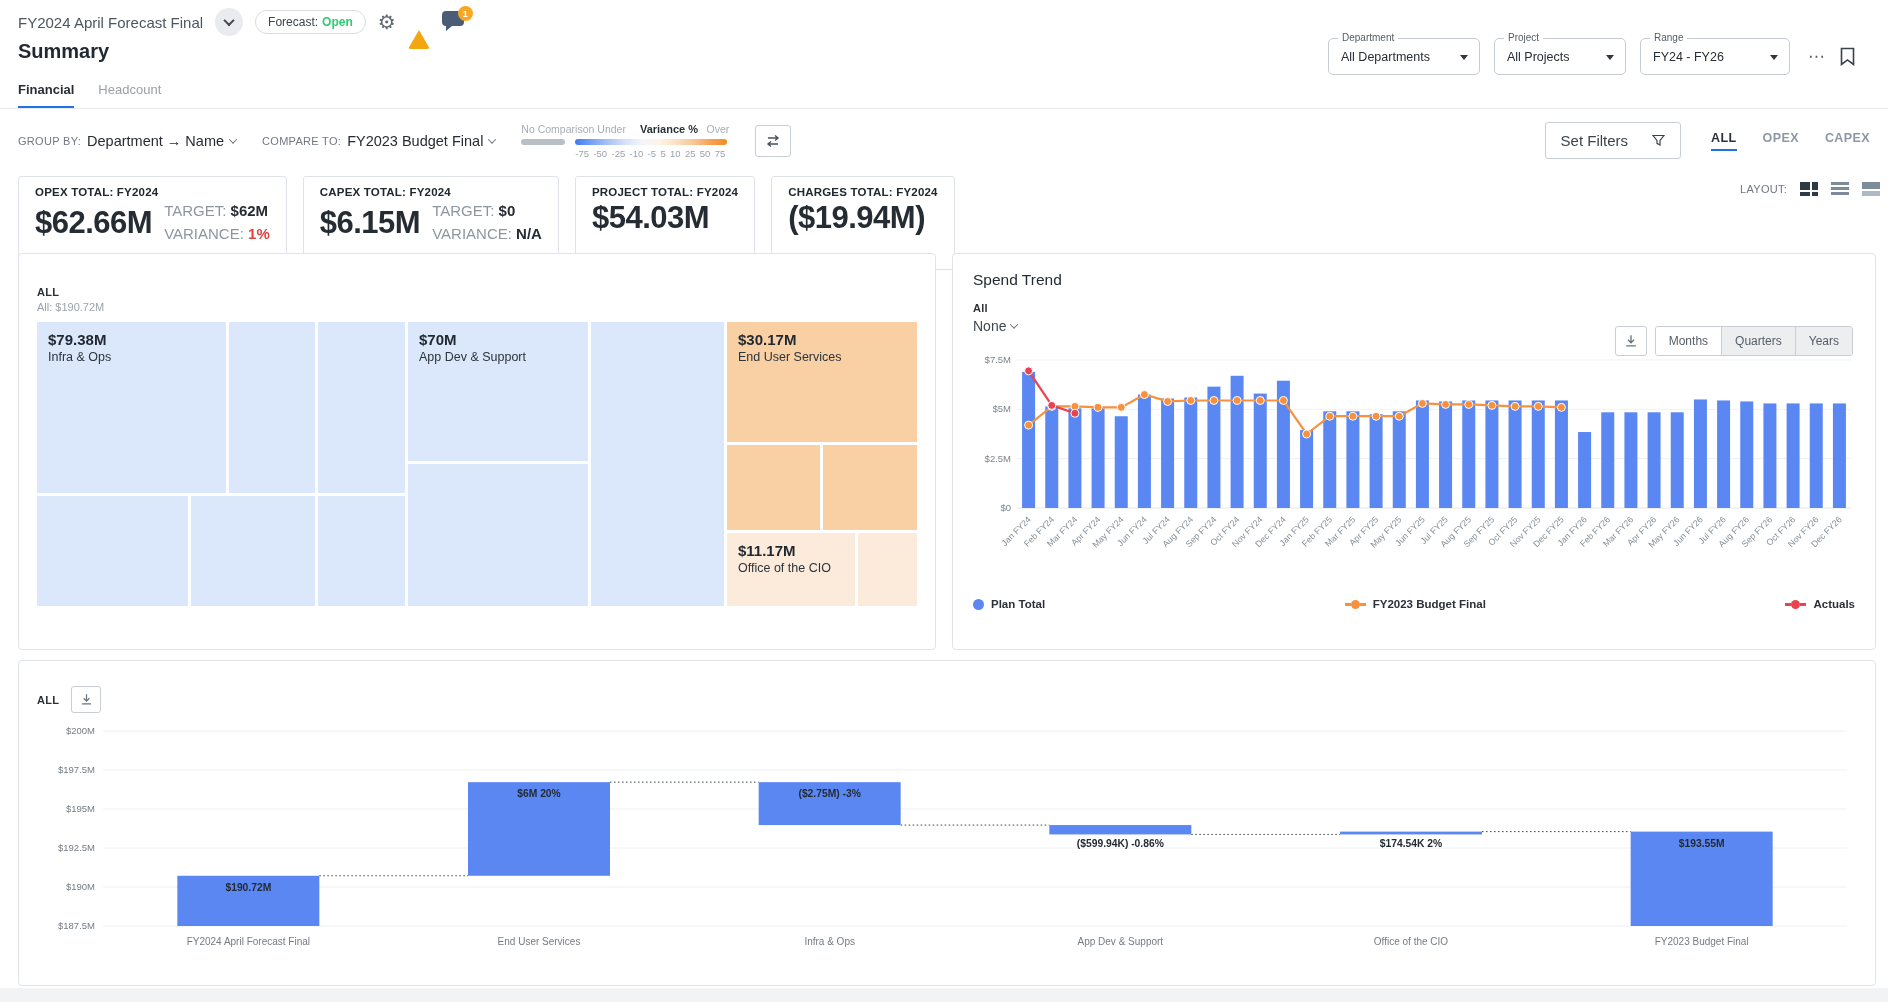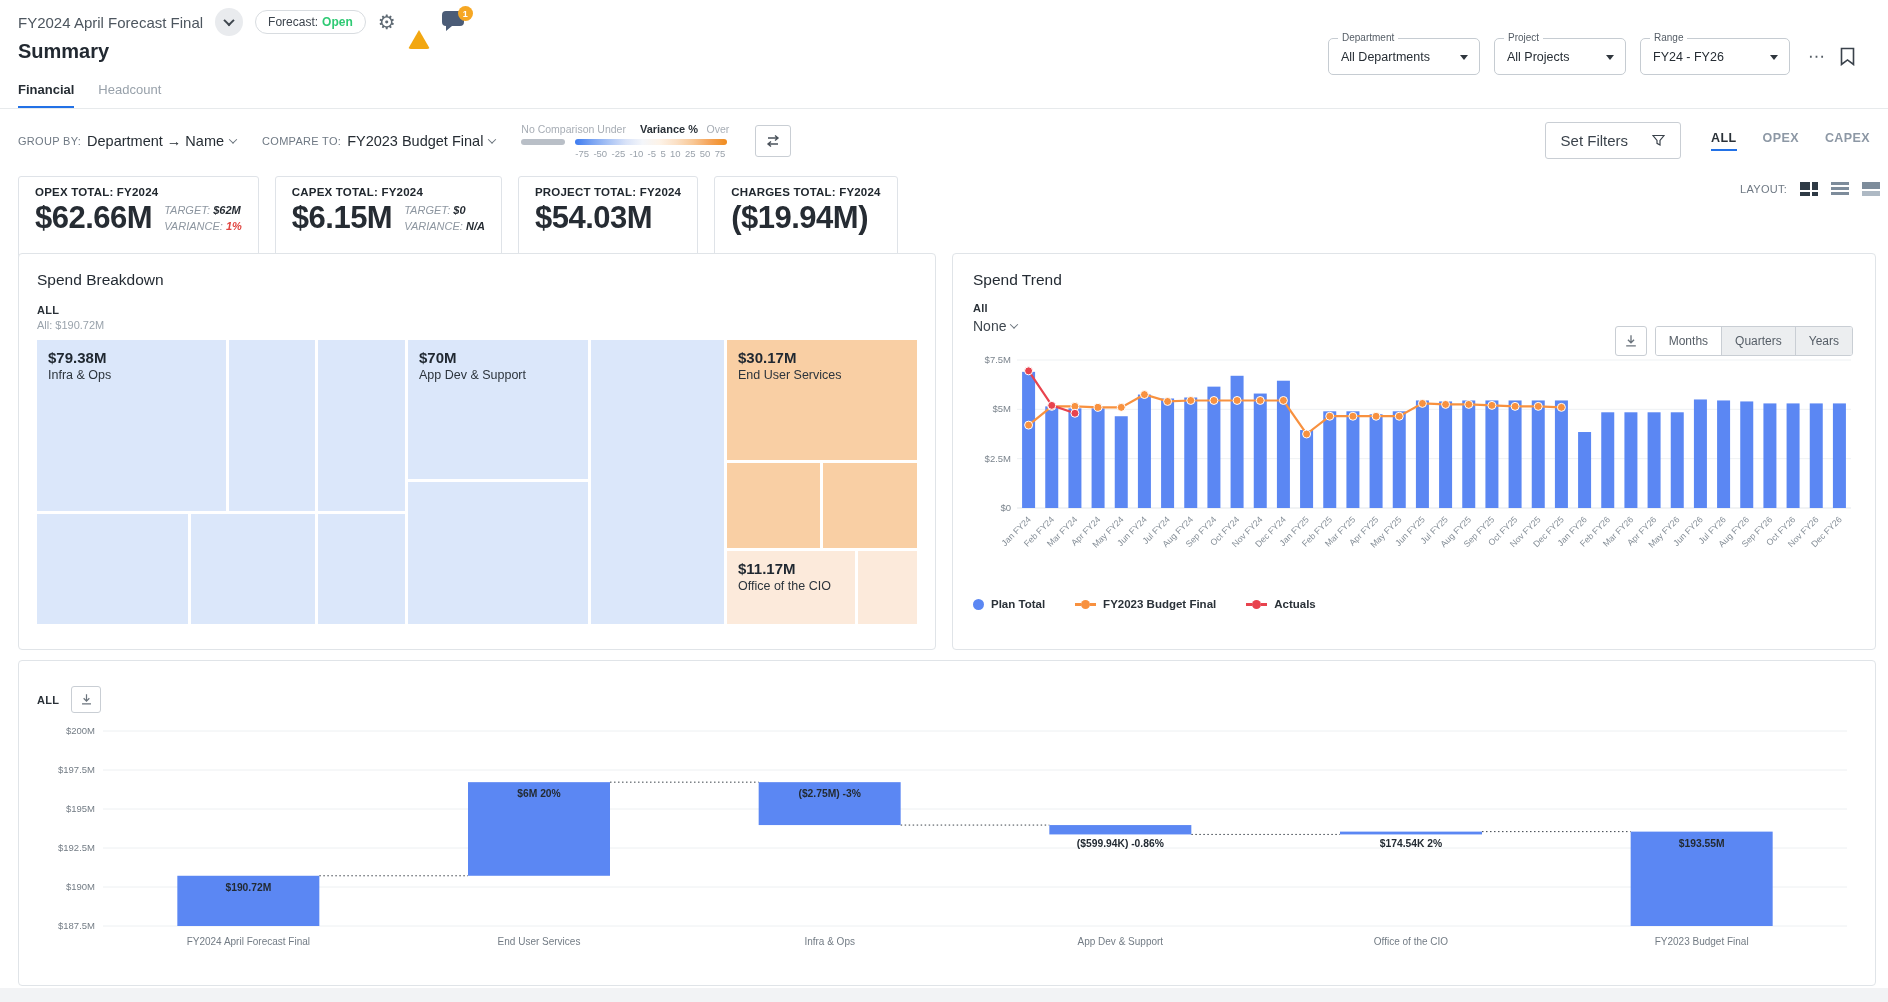--- a/index.html
+++ b/index.html
@@ -57,21 +57,21 @@
   .scopes { display:flex; gap:26px; }
   .scope { font-size:12.5px; font-weight:bold; letter-spacing:.4px; color:#8d98a5; padding-bottom:4px; cursor:pointer; }
   .scope.active { color:#2a3138; border-bottom:2px solid #2271e6; }
 
   
   .kpis { position:absolute; top:176px; left:18px; display:flex; gap:16px; }
   .kpi { border:1px solid #dfe3e8; border-radius:3px; background:#fff; padding:9px 16px 24px; }
   .kpi-title { font-size:11.5px; font-weight:bold; color:#20272e; letter-spacing:.2px; }
   .kpi-body { display:flex; align-items:center; gap:12px; margin-top:2px; }
   .kpi-val { font-size:31px; font-weight:bold; color:#262c33; letter-spacing:-.5px; }
-  .kpi-side { font-size:11px; line-height:1.5;font-style:italic; }
+  .kpi-side { font-size:15px; line-height:1.5; }
   .kpi-side .l { color:#8d96a0; }
   .kpi-side .v { color:#262c33; font-weight:bold; }
   .kpi-side .v.red { color:#e0443f; }
   .layoutbox { position:absolute; top:182px; left:1740px; display:flex; align-items:center; gap:13px; }
   .layout-cap { font-size:11px; color:#6f7984; letter-spacing:.3px; }
   .licon { width:18px; height:14px; display:grid; gap:2px; cursor:pointer; }
 
   
   .card { position:absolute; border:1px solid #e0e4e8; border-radius:4px; background:#fff; }
   .card-title { font-size:15.5px; color:#242b33; }
@@ -85,21 +85,21 @@
   .tm-cell { position:absolute; cursor:pointer; }
   .tm-val { font-size:15px; font-weight:bold; color:#1f2730; padding:9px 0 0 11px; }
   .tm-name { font-size:12.5px; color:#2c343c; padding:2px 0 0 11px; }
 
   .trend-ctl { position:absolute; top:72px; right:22px; display:flex; gap:8px; align-items:center; }
   .seg { display:flex; border:1px solid #c9ced4; border-radius:3px; overflow:hidden; }
   .seg button { border:none; font-family:inherit; font-size:12px; color:#555d66; padding:7px 13px; background:#eceef0; cursor:pointer; border-left:1px solid #c9ced4; }
   .seg button:first-child { border-left:none; }
   .seg button.active { background:#fff; }
   .dl-btn { width:32px; height:30px; border:1px solid #c9ced4; border-radius:3px; background:#fff; display:flex; align-items:center; justify-content:center; cursor:pointer; }
-  .legend { display:flex; justify-content:flex-start; gap:30px; margin-top:4px; }
+  .legend { display:flex; justify-content:space-between; gap:30px; margin-top:4px; }
   .leg-item { display:flex; align-items:center; gap:7px; font-size:11.5px; font-weight:bold; color:#2a3138; cursor:pointer; }
   .leg-dot { width:11px; height:11px; border-radius:50%; }
   .leg-line { display:flex; align-items:center; }
   .leg-line .seg1 { width:6px; height:3px; }
   .leg-line .c { width:9px; height:9px; border-radius:50%; }
 
   .wf-head { display:flex; align-items:center; gap:12px; margin-top:10px; }
   .bottom-strip { position:absolute; left:0; bottom:0; width:1888px; height:14px; background:#f2f3f5; }
   svg text { font-family:"Liberation Sans", sans-serif; }
 </style>
@@ -262,21 +262,20 @@
         <i style="background:#7d8c9b"></i>
     </span>
     <span class="licon" style="grid-template-rows:7px 5px">
       <i style="background:#7d8c9b"></i>
         <i style="background:#aeb9c4"></i>
     </span>
 
   </div>
 
   <div class="card" id="card-breakdown">
-    <div class="card-title">Spend Breakdown</div>
     <div class="scope-lab" style="margin-top:15px">ALL</div>
     <div class="muted-lab" style="margin-top:3px">All: $190.72M</div>
     <div class="treemap" id="treemap">
         <div class="tm-cell" style="left: 0px; top: 0px; width: 189px; height: 171px; background: rgb(219, 231, 250);">
           <div class="tm-val">$79.38M</div>
           <div class="tm-name">Infra &amp; Ops</div>
         </div>
         <div class="tm-cell" style="left: 192px; top: 0px; width: 86px; height: 171px; background: rgb(219, 231, 250);"></div>
         <div class="tm-cell" style="left: 281px; top: 0px; width: 87px; height: 171px; background: rgb(219, 231, 250);"></div>
         <div class="tm-cell" style="left: 0px; top: 174px; width: 151px; height: 110px; background: rgb(219, 231, 250);"></div>

